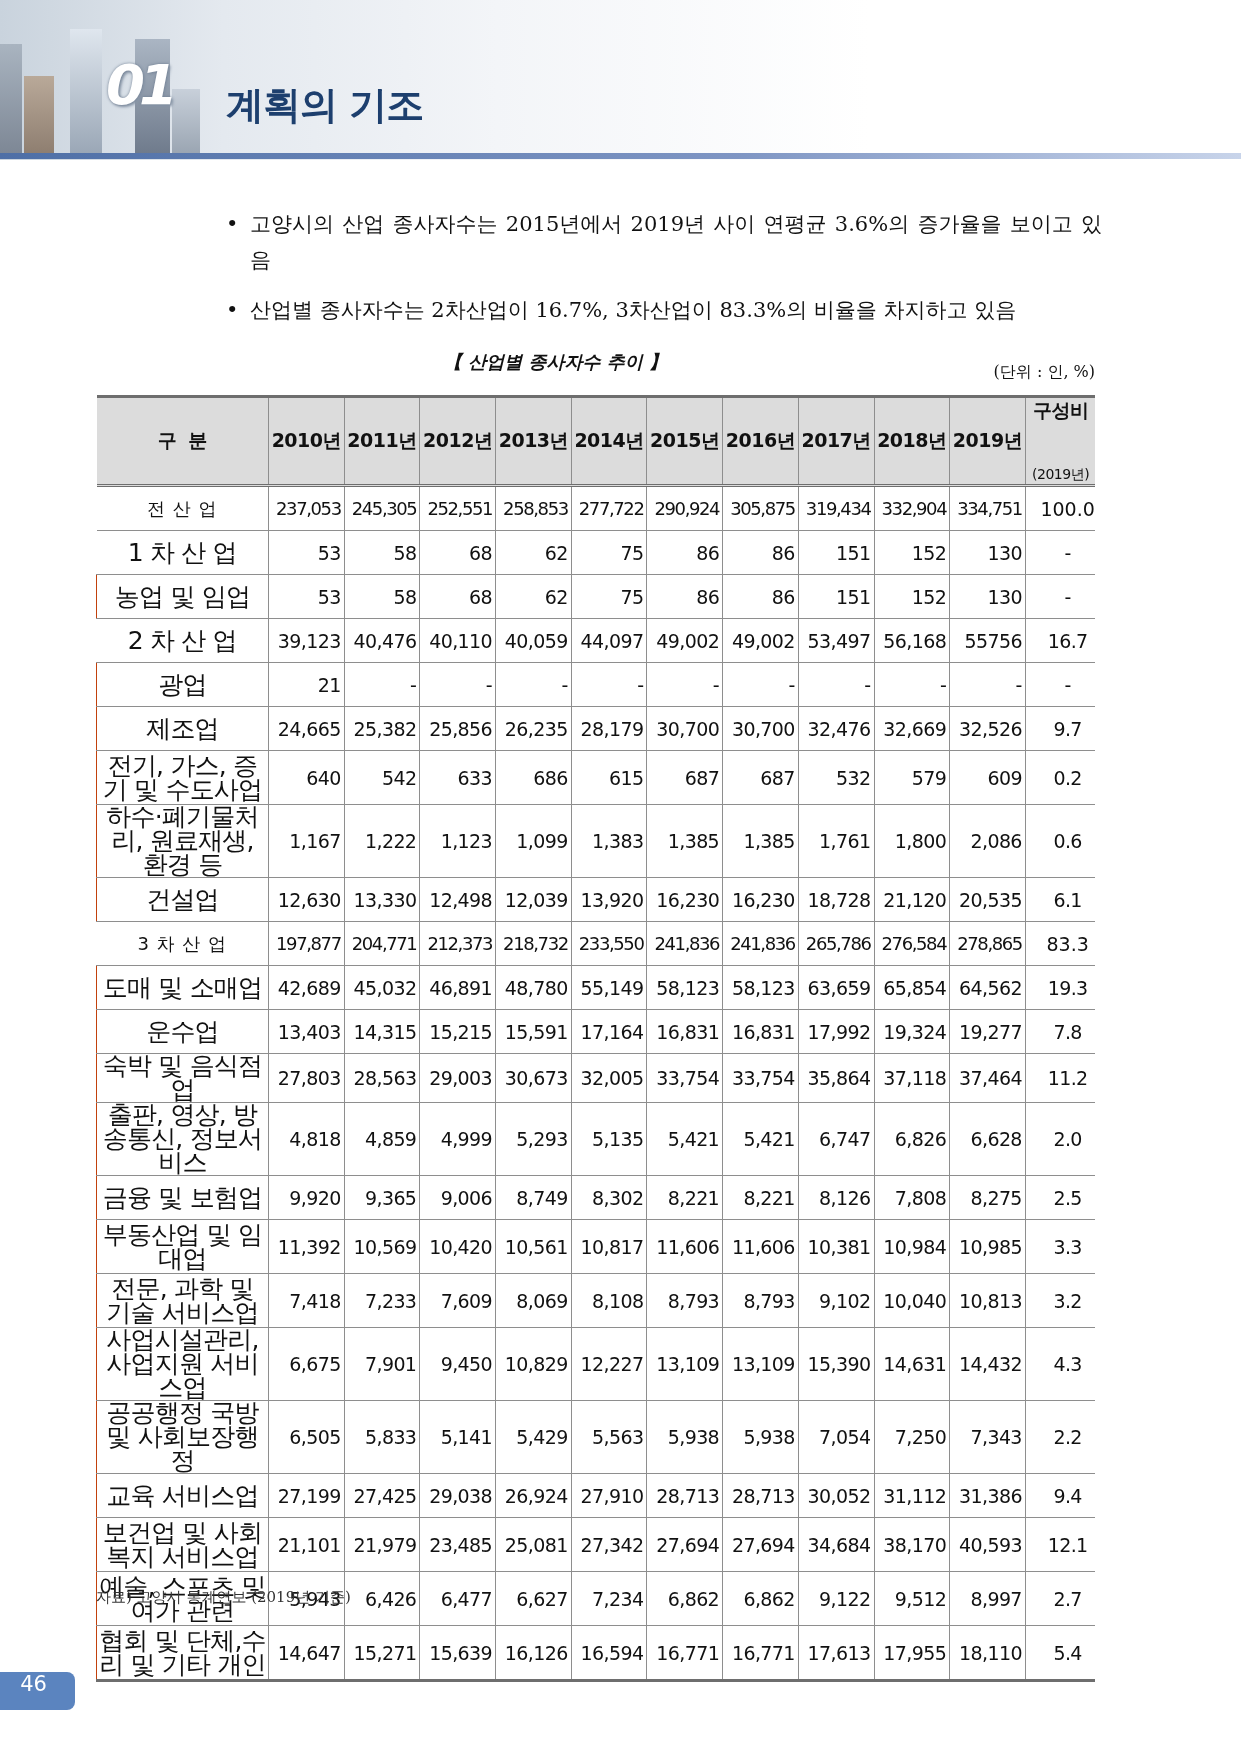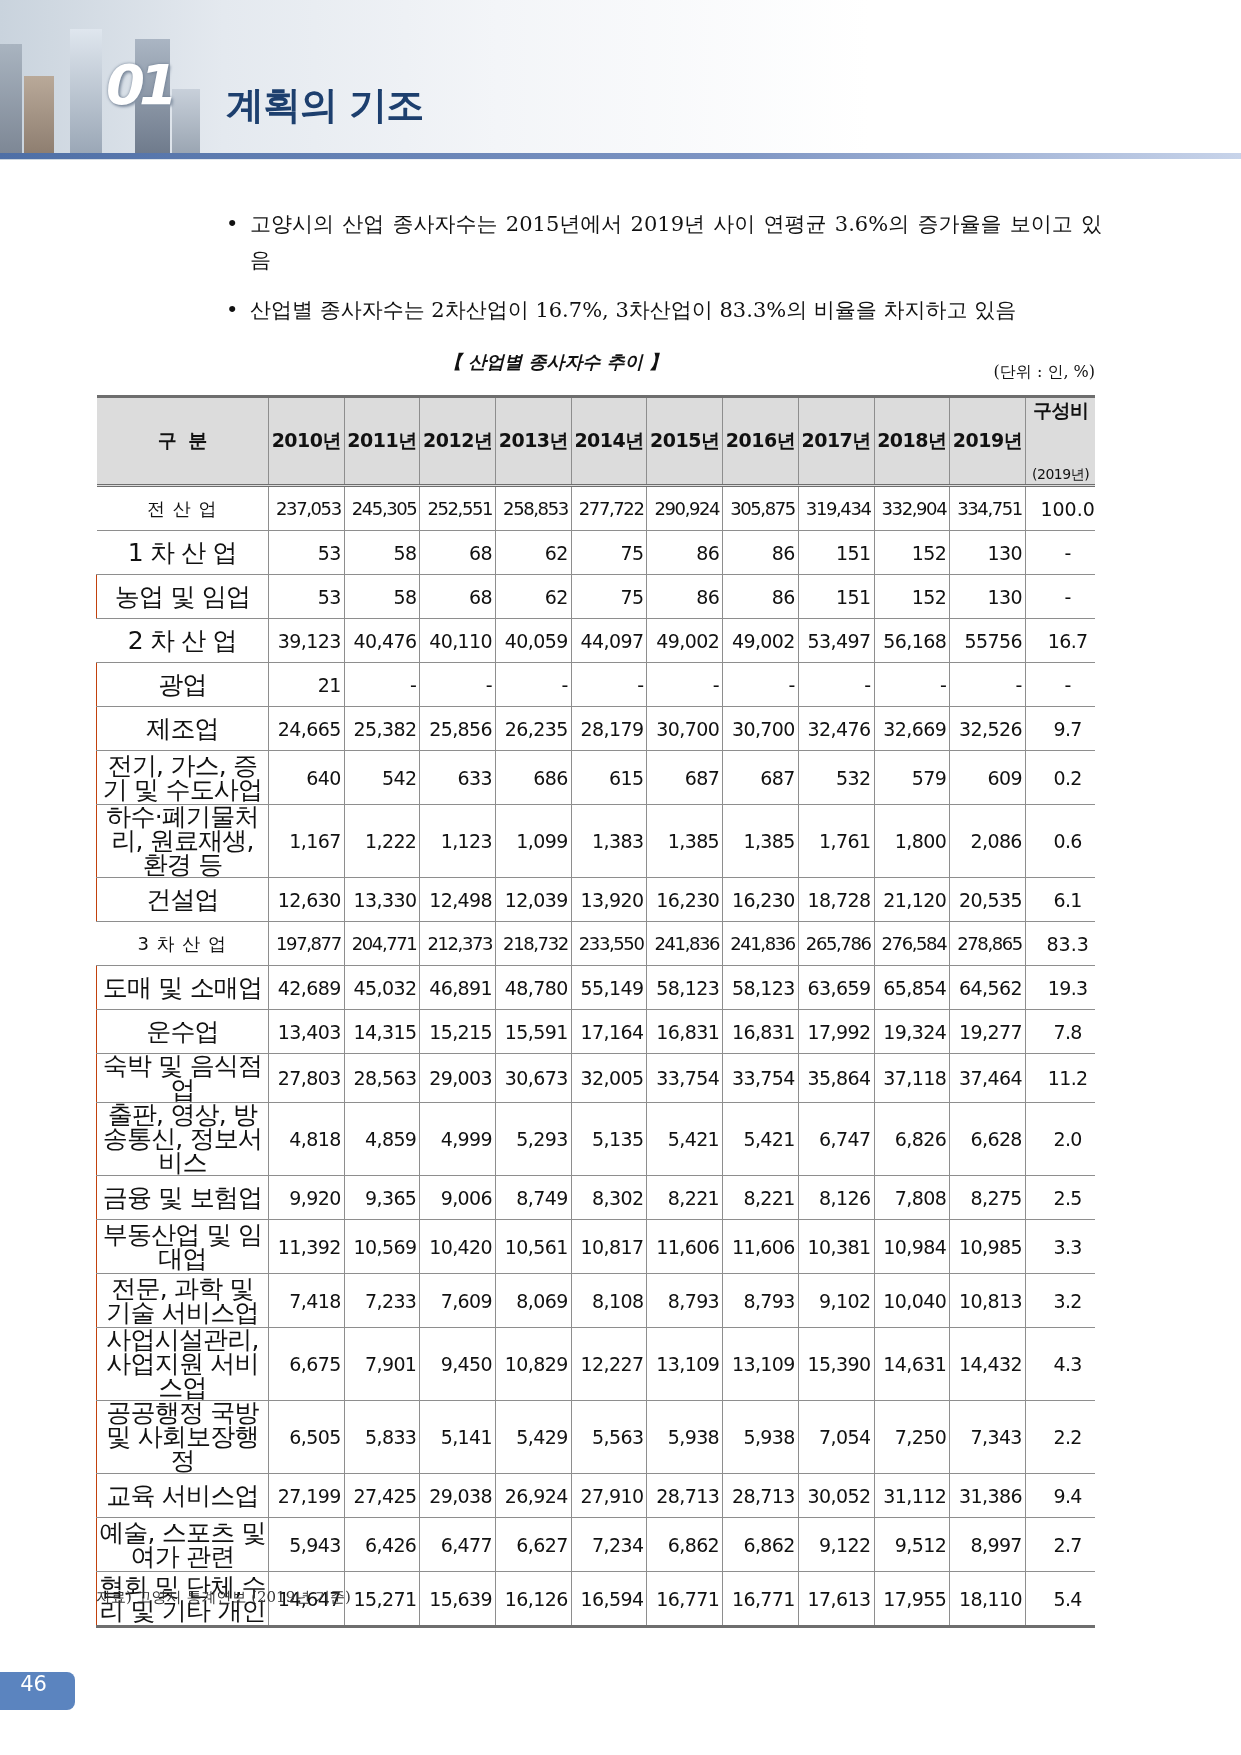--- a/index.html
+++ b/index.html
@@ -412,20 +412,34 @@
         <td>26,924</td>
         <td>27,910</td>
         <td>28,713</td>
         <td>28,713</td>
         <td>30,052</td>
         <td>31,112</td>
         <td>31,386</td>
         <td>9.4</td>
       </tr>
       <tr class="sub tall">
+        <td class="lbl">보건업 및 사회복지 서비스업</td>
+        <td>21,101</td>
+        <td>21,979</td>
+        <td>23,485</td>
+        <td>25,081</td>
+        <td>27,342</td>
+        <td>27,694</td>
+        <td>27,694</td>
+        <td>34,684</td>
+        <td>38,170</td>
+        <td>40,593</td>
+        <td>12.1</td>
+      </tr>
+      <tr class="sub tall">
         <td class="lbl">예술, 스포츠 및 여가 관련</td>
         <td>5,943</td>
         <td>6,426</td>
         <td>6,477</td>
         <td>6,627</td>
         <td>7,234</td>
         <td>6,862</td>
         <td>6,862</td>
         <td>9,122</td>
         <td>9,512</td>

